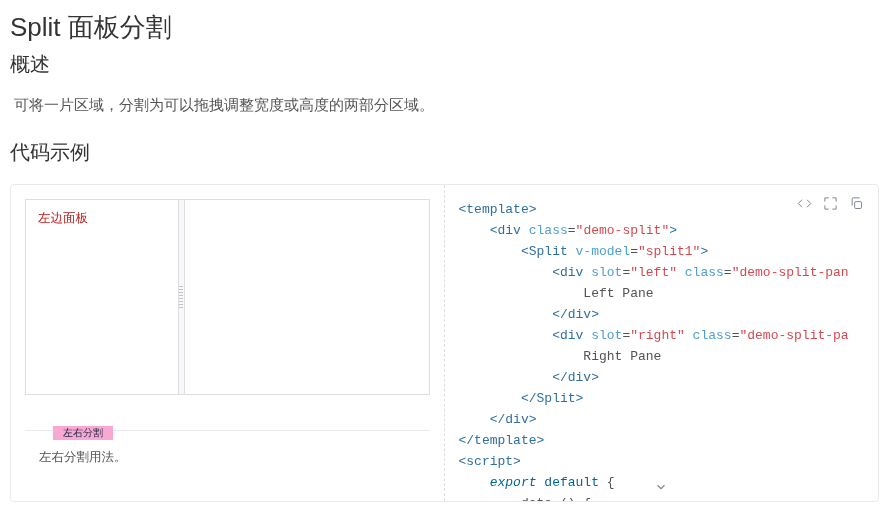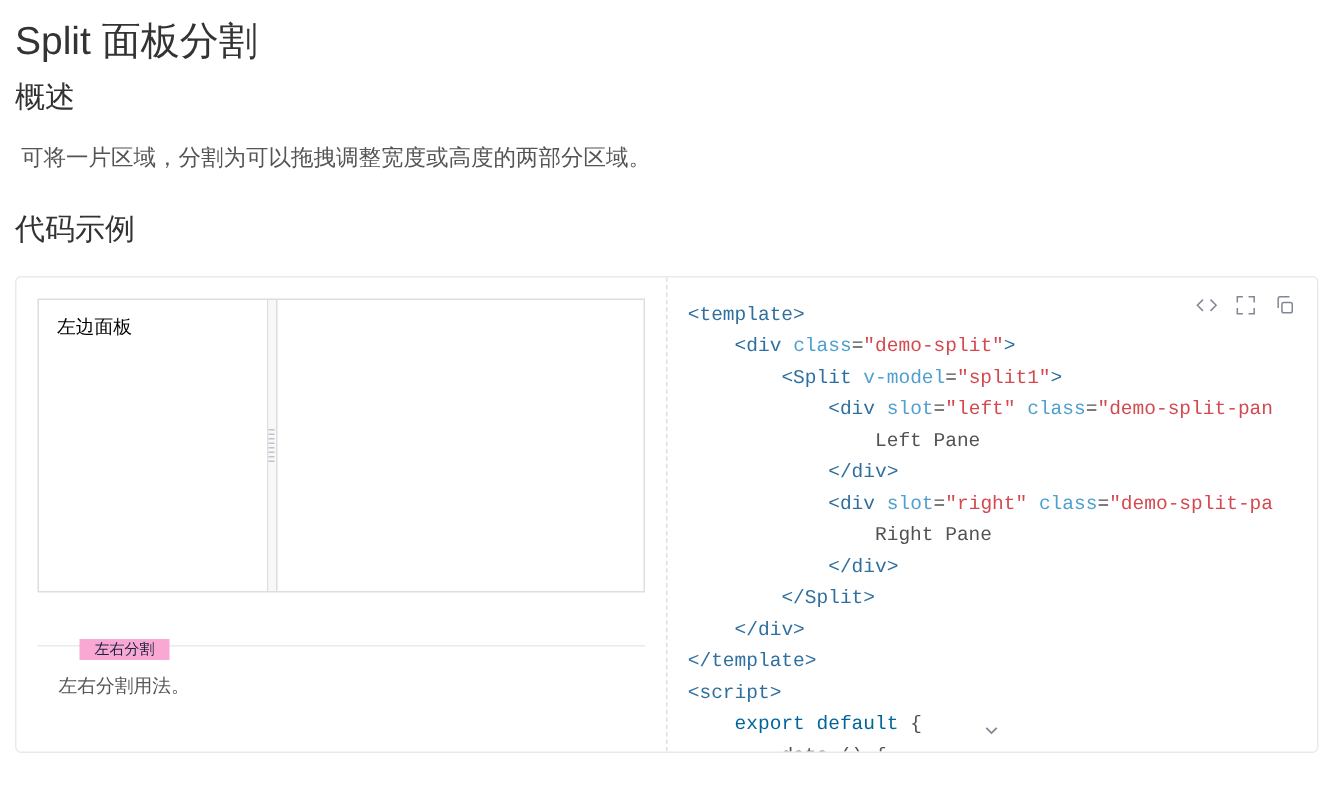--- a/index.html
+++ b/index.html
@@ -48,21 +48,21 @@
     border: 1px solid #dcdee2;
     height: 196px;
     display: flex;
     background: #fff;
   }
   .left-pane {
     width: 38%;
     border-right: 1px solid #dcdee2;
     padding: 10px 12px;
     font-size: 12.5px;
-    color: #000000;
+    color: #b91c1c;
   }
   .trigger {
     width: 6px;
     background: #f8f8f9;
     display: flex;
     flex-direction: column;
     justify-content: center;
     align-items: center;
     cursor: col-resize;
     gap: 2px;
@@ -138,21 +138,21 @@
     line-height: 21px;
     padding: 14px 0 0 14px;
     color: #525252;
     white-space: pre;
     overflow: hidden;
     flex: 1;
   }
   .tag { color: #2f6f9f; }
   .attr { color: #4f9fcf; }
   .str { color: #d44950; }
-  .js-kw { color: #069; }
+  .js-kw { color: #069; font-style: italic; }
   .js-kw2 { color: #069; }
   .chevron {
     position: absolute;
     bottom: 4px;
     left: 50%;
     transform: translateX(-50%);
     color: #808695;
     cursor: pointer;
   }
   .chevron svg { width: 14px; height: 14px; stroke: #808695; fill: none; stroke-width: 2; }

